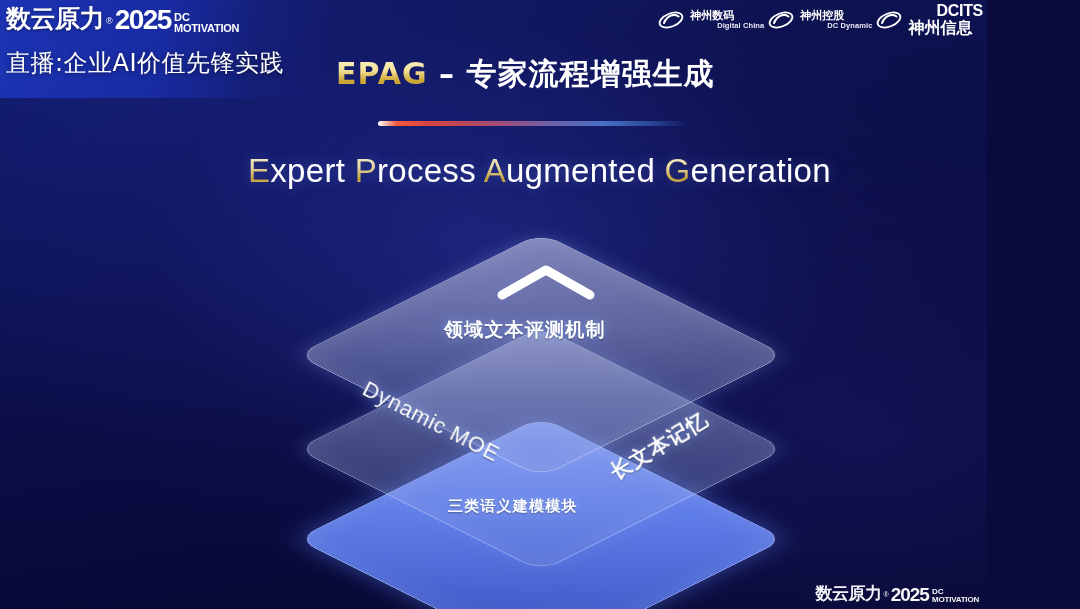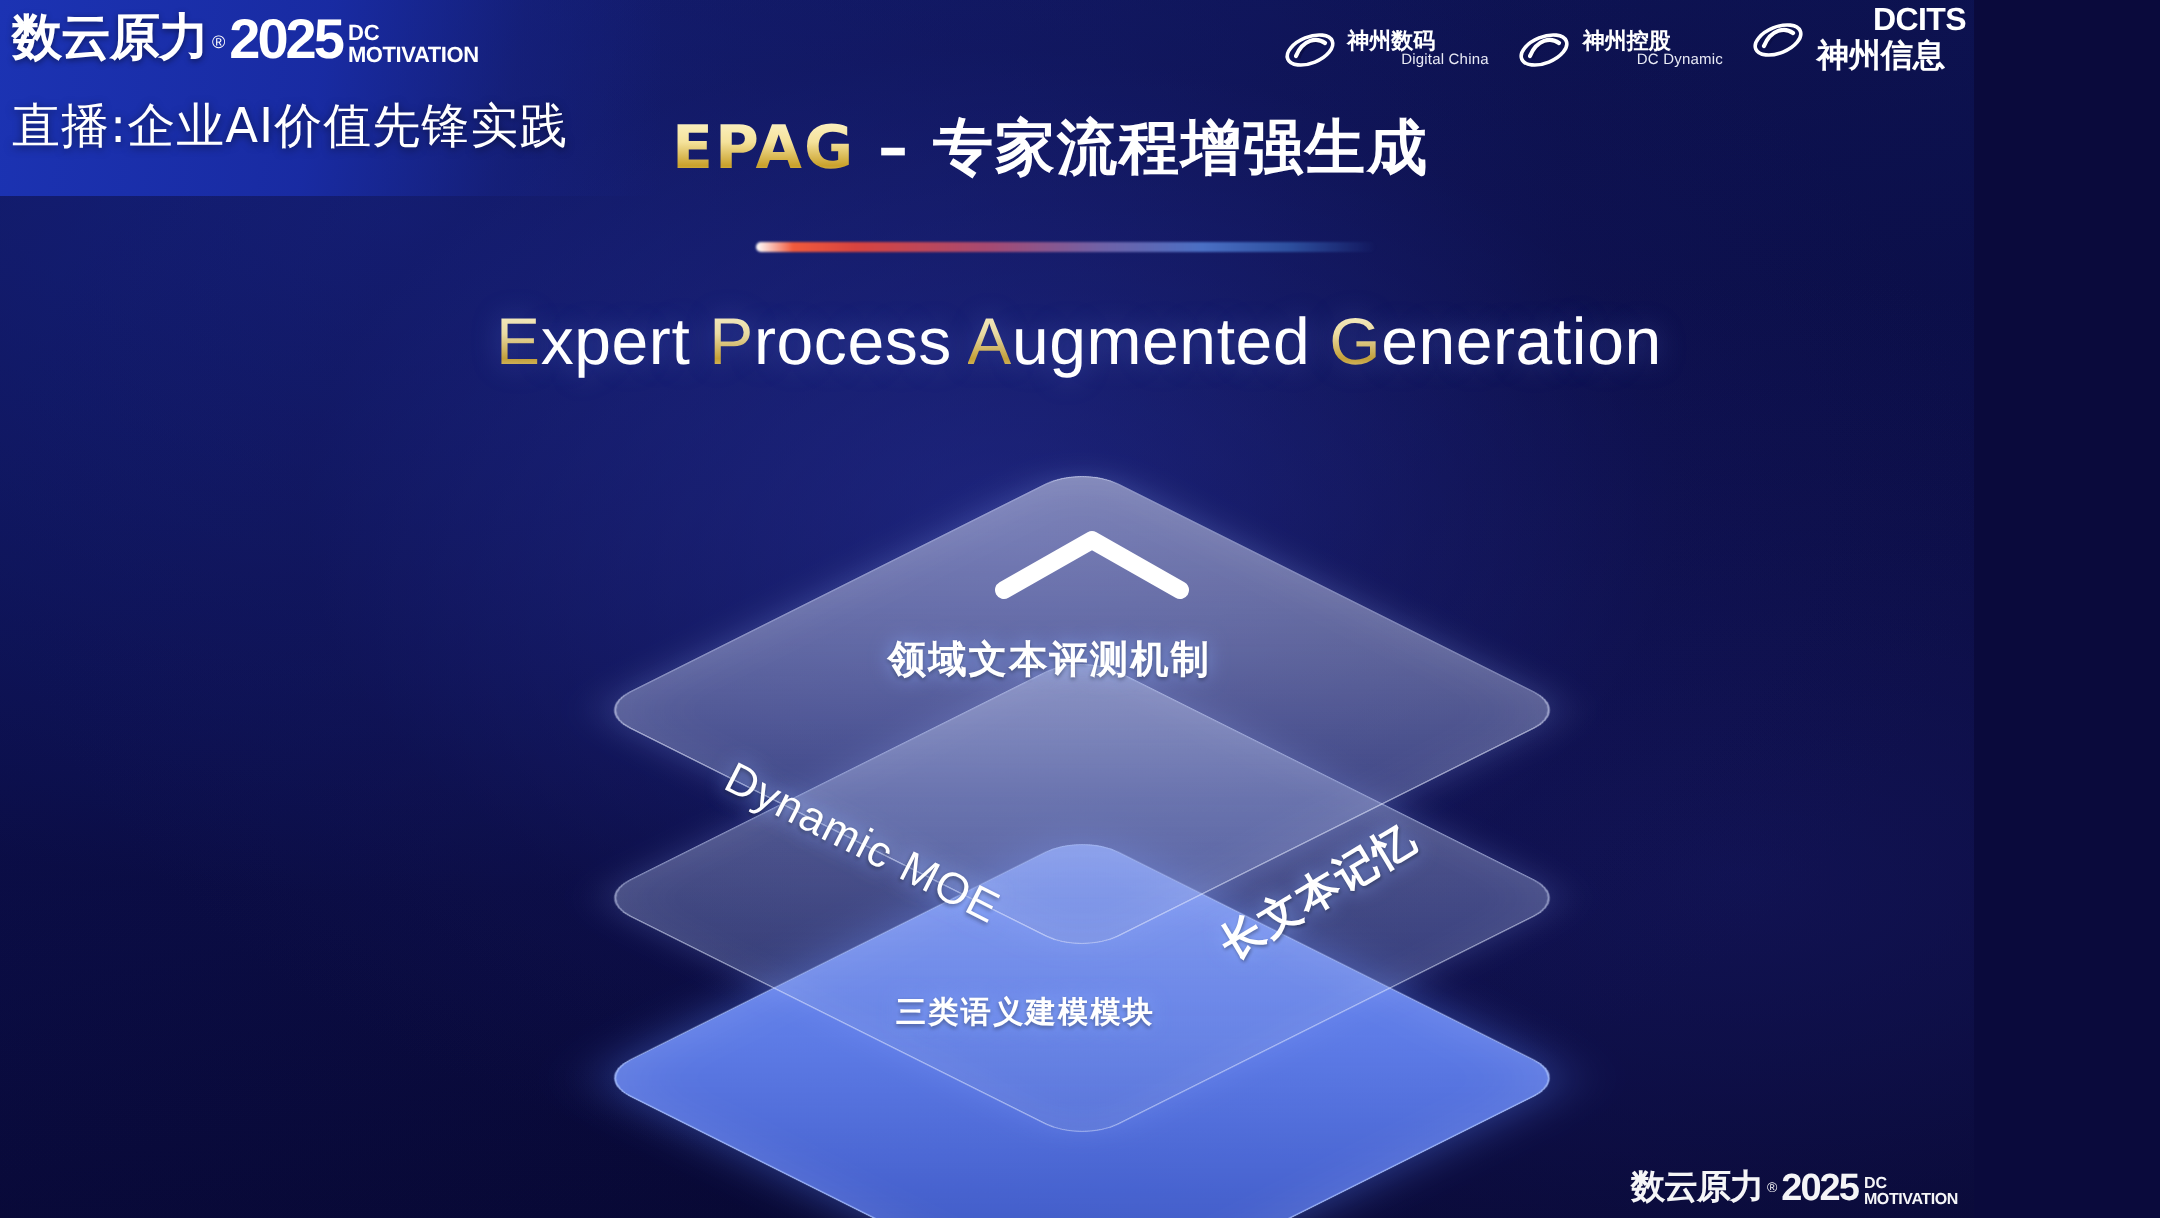--- a/index.html
+++ b/index.html
@@ -42,26 +42,26 @@
   .brand-dc .dc{font-size:11px;font-weight:bold;color:#fff;display:block;letter-spacing:0px;}
   .brand-dc .mv{font-size:11px;font-weight:bold;color:#fff;display:block;letter-spacing:-0.2px;}
   .live-line{
     position:absolute;left:6px;top:47px;
     font-family:"DejaVu Sans","Liberation Sans",sans-serif;
     font-size:24px;font-weight:normal;color:#ffffff;letter-spacing:0.5px;
     text-shadow:0 1px 4px rgba(0,0,0,.5);
     white-space:nowrap;
   }
   
-  .logos{position:absolute;right:4px;top:3px;display:flex;align-items:flex-end;gap:14px;}
+  .logos{position:absolute;right:4px;top:3px;display:flex;align-items:center;gap:3px;}
   .logo{display:flex;align-items:center;gap:5px;}
   .logo-mark{width:28px;height:24px;flex:none;}
   .logo-txt{line-height:1.05;white-space:nowrap;}
   .logo-cn{display:block;font-family:"DejaVu Sans","Liberation Sans",sans-serif;font-size:11px;font-weight:bold;color:#ffffff;}
-  .logo-en{display:block;font-size:7.5px;font-weight:normal;color:#e9eaf5;letter-spacing:.1px;padding-left:27px;}
+  .logo-en{display:block;font-size:7.5px;font-weight:bold;color:#e9eaf5;letter-spacing:.1px;padding-left:27px;}
   .logo-dcits{display:block;font-size:16px;font-weight:bold;color:#ffffff;letter-spacing:-0.3px;line-height:1;padding-left:28px;}
   .logo-dcits-cn{display:block;font-family:"DejaVu Sans","Liberation Sans",sans-serif;font-size:16px;font-weight:bold;color:#ffffff;line-height:1.1;}
   
   .title-main{
     position:absolute;left:336px;top:54px;white-space:nowrap;
     font-family:"DejaVu Sans","Liberation Sans",sans-serif;
     font-size:30px;font-weight:bold;letter-spacing:1px;
   }
   .gold{
     background:linear-gradient(180deg,#fdf4c4 0%,#f3dd93 38%,#d9b košt 0%,#c79b2e 72%,#f2e3a8 100%);

